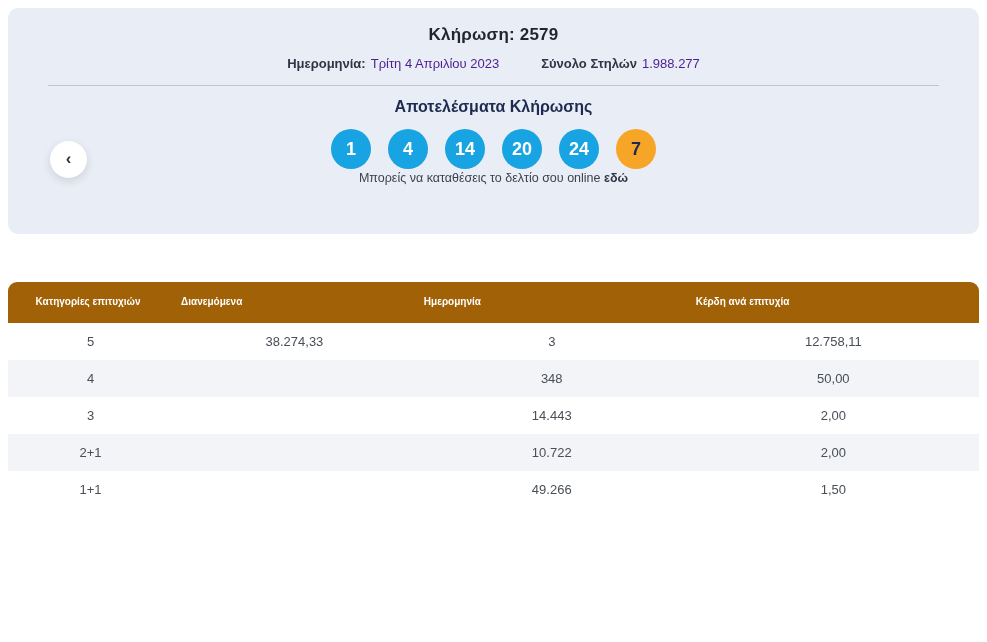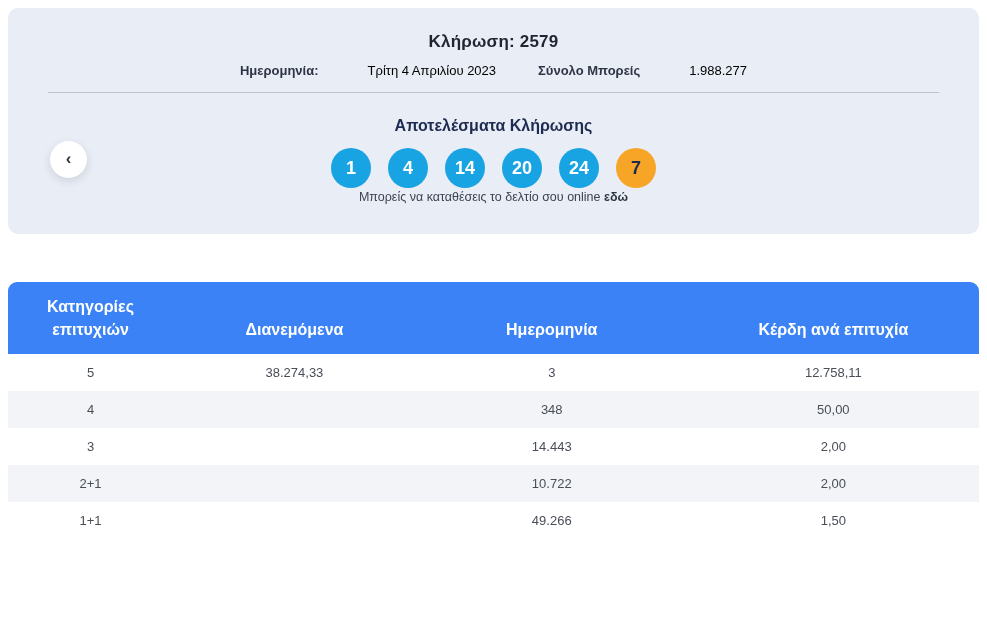--- a/index.html
+++ b/index.html
@@ -13,44 +13,44 @@
   
   .draw-card {
     position: relative;
     margin: 8px 8px 0 8px;
     width: 971px;
     height: 226px;
     background: #e9edf5;
     border-radius: 10px;
   }
   .draw-title {
-    padding-top: 24px;
+    padding-top: 17px;
     text-align: center;
     font-size: 17px;
     font-weight: bold;
     color: #1f2531;
     letter-spacing: 0.2px;
   }
   .meta-row {
     margin-top: 11px;
     display: flex;
     justify-content: center;
     gap: 42px;
     font-size: 13px;
   }
   .meta-item { display: flex; gap: 5px; align-items: baseline; }
   .meta-label { font-weight: bold; color: #2e3645; }
-  .meta-value { color: #000000; margin-left: 44px; }
+  .meta-value { color: #4c1d95; }
   .card-divider {
     margin: 14px 40px 0 40px;
     border: none;
     border-top: 1.5px solid #bfc4cf;
   }
   .results-title {
-    margin-top: 24px;
+    margin-top: 12px;
     text-align: center;
     font-size: 16px;
     font-weight: bold;
     color: #1d2b50;
   }
   .balls-row {
     margin-top: 13px;
     display: flex;
     justify-content: center;
     align-items: center;
@@ -108,25 +108,25 @@
   table.results {
     width: 100%;
     border-collapse: collapse;
     table-layout: fixed;
   }
   table.results col.c1 { width: 17%; }
   table.results col.c2 { width: 25%; }
   table.results col.c3 { width: 28%; }
   table.results col.c4 { width: 30%; }
   table.results thead th {
-    background: #3b82f6;
+    background: #a16207;
     color: #ffffff;
-    font-size: 16px;
-    font-weight: bold;
-    text-align: center;
+    font-size: 10px;
+    font-weight: bold;
+    text-align: left;
     vertical-align: bottom;
     padding: 13px 8px 13px 8px;
     line-height: 1.45;
   }
   table.results thead th.wrap-narrow div { max-width: 110px; margin: 0 auto; }
   table.results tbody td {
     height: 37px;
     text-align: center;
     vertical-align: middle;
     font-size: 13px;
@@ -141,21 +141,21 @@
 
 <section class="draw-card">
   <h1 class="draw-title"><span>Κλήρωση:</span>&nbsp;<span>2579</span></h1>
 
   <div class="meta-row">
     <div class="meta-item">
       <span class="meta-label">Ημερομηνία:</span>
       <span class="meta-value">Τρίτη 4 Απριλίου 2023</span>
     </div>
     <div class="meta-item">
-      <span class="meta-label">Σύνολο Μπορείς</span>
+      <span class="meta-label">Σύνολο Στηλών</span>
       <span class="meta-value">1.988.277</span>
     </div>
   </div>
 
   <hr class="card-divider">
 
   <h2 class="results-title">Αποτελέσματα Κλήρωσης</h2>
 
   <div class="balls-row">
       <div class="ball main">1</div>

